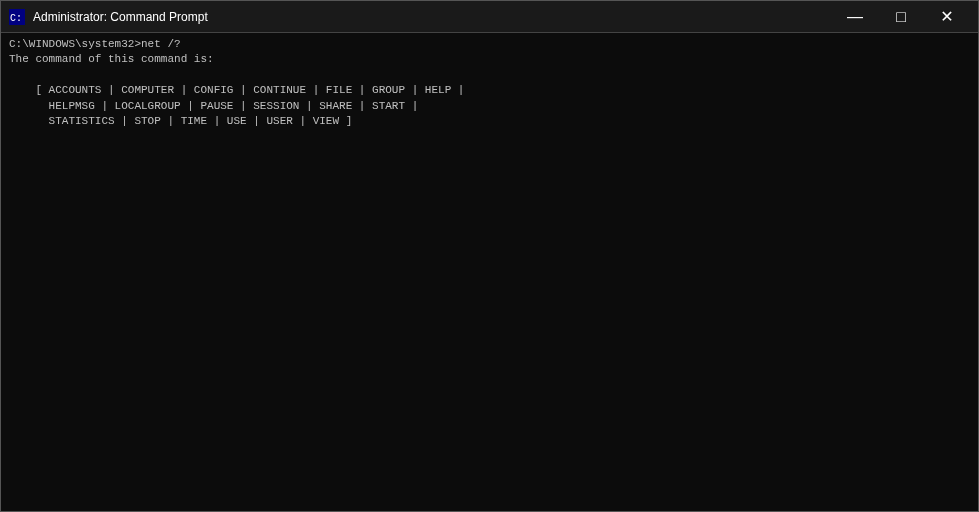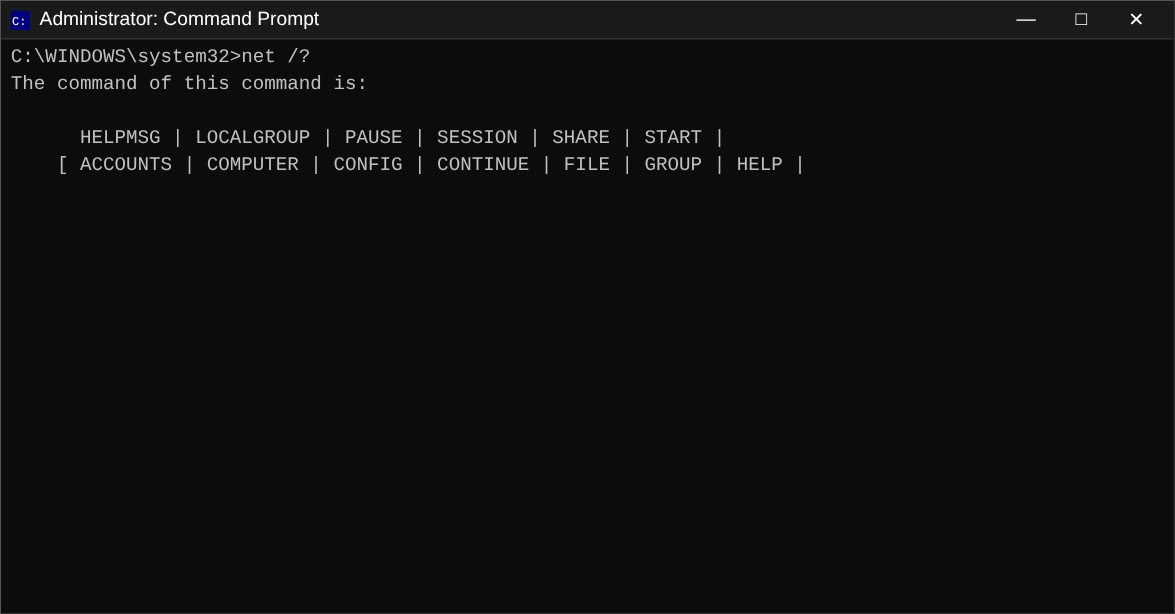--- a/index.html
+++ b/index.html
@@ -40,21 +40,21 @@
     }
 
     .title-bar-icon svg {
       width: 16px;
       height: 16px;
     }
 
     .title-bar-text {
       color: #fff;
       font-family: 'Segoe UI', Arial, sans-serif;
-      font-size: 16px;
+      font-size: 12px;
       flex: 1;
     }
 
     .title-bar-controls {
       display: flex;
       gap: 0;
     }
 
     .title-bar-btn {
       width: 46px;
@@ -68,21 +68,21 @@
       align-items: center;
       justify-content: center;
       font-family: 'Segoe UI', Arial, sans-serif;
     }
 
     .console-area {
       background: #0c0c0c;
       flex: 1;
       padding: 4px 8px;
       color: #c0c0c0;
-      font-size: 16px;
+      font-size: 11px;
       line-height: 1.4;
       overflow: hidden;
     }
 
     .console-line {
       white-space: pre;
       color: #c0c0c0;
     }
 
     .cursor {
@@ -114,17 +114,18 @@
     <div class="title-bar-controls">
       <button class="title-bar-btn minimize">—</button>
       <button class="title-bar-btn maximize">□</button>
       <button class="title-bar-btn close">✕</button>
     </div>
   </div>
   <div class="console-area">
     <div class="console-line">C:\WINDOWS\system32&gt;net /?</div>
     <div class="console-line">The command of this command is:</div>
     <div class="console-line"> </div>
+    <div class="console-line">    [ ACCOUNTS | COMPUTER | CONFIG | CONTINUE | FILE | GROUP | HELP |</div>
     <div class="console-line">      HELPMSG | LOCALGROUP | PAUSE | SESSION | SHARE | START |</div>
-    <div class="console-line">    [ ACCOUNTS | COMPUTER | CONFIG | CONTINUE | FILE | GROUP | HELP |</div>
+    <div class="console-line">      STATISTICS | STOP | TIME | USE | USER | VIEW ]</div>
     <div class="console-line"> </div>
   </div>
 </div>
 
 </body></html>

